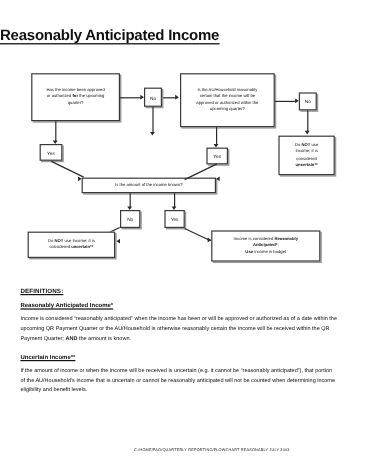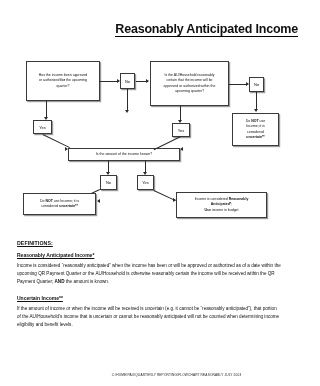--- a/index.html
+++ b/index.html
@@ -9,21 +9,21 @@
     font-family:"Liberation Sans", sans-serif;
     color:#111;
     position:relative;
     overflow:hidden;
   }
   .page{position:relative;width:298px;height:386px;}
 
   
   .title{
     position:absolute;left:0;top:22px;width:298px;
-    text-align:right;
+    text-align:left;
     font-size:12.5px;font-weight:bold;
     letter-spacing:-0.2px;
   }
   .title span{border-bottom:1.6px solid #000;padding-bottom:0px;}
 
   
   .node{
     position:absolute;
     border:1px solid #3a3a3a;
     background:#fff;

